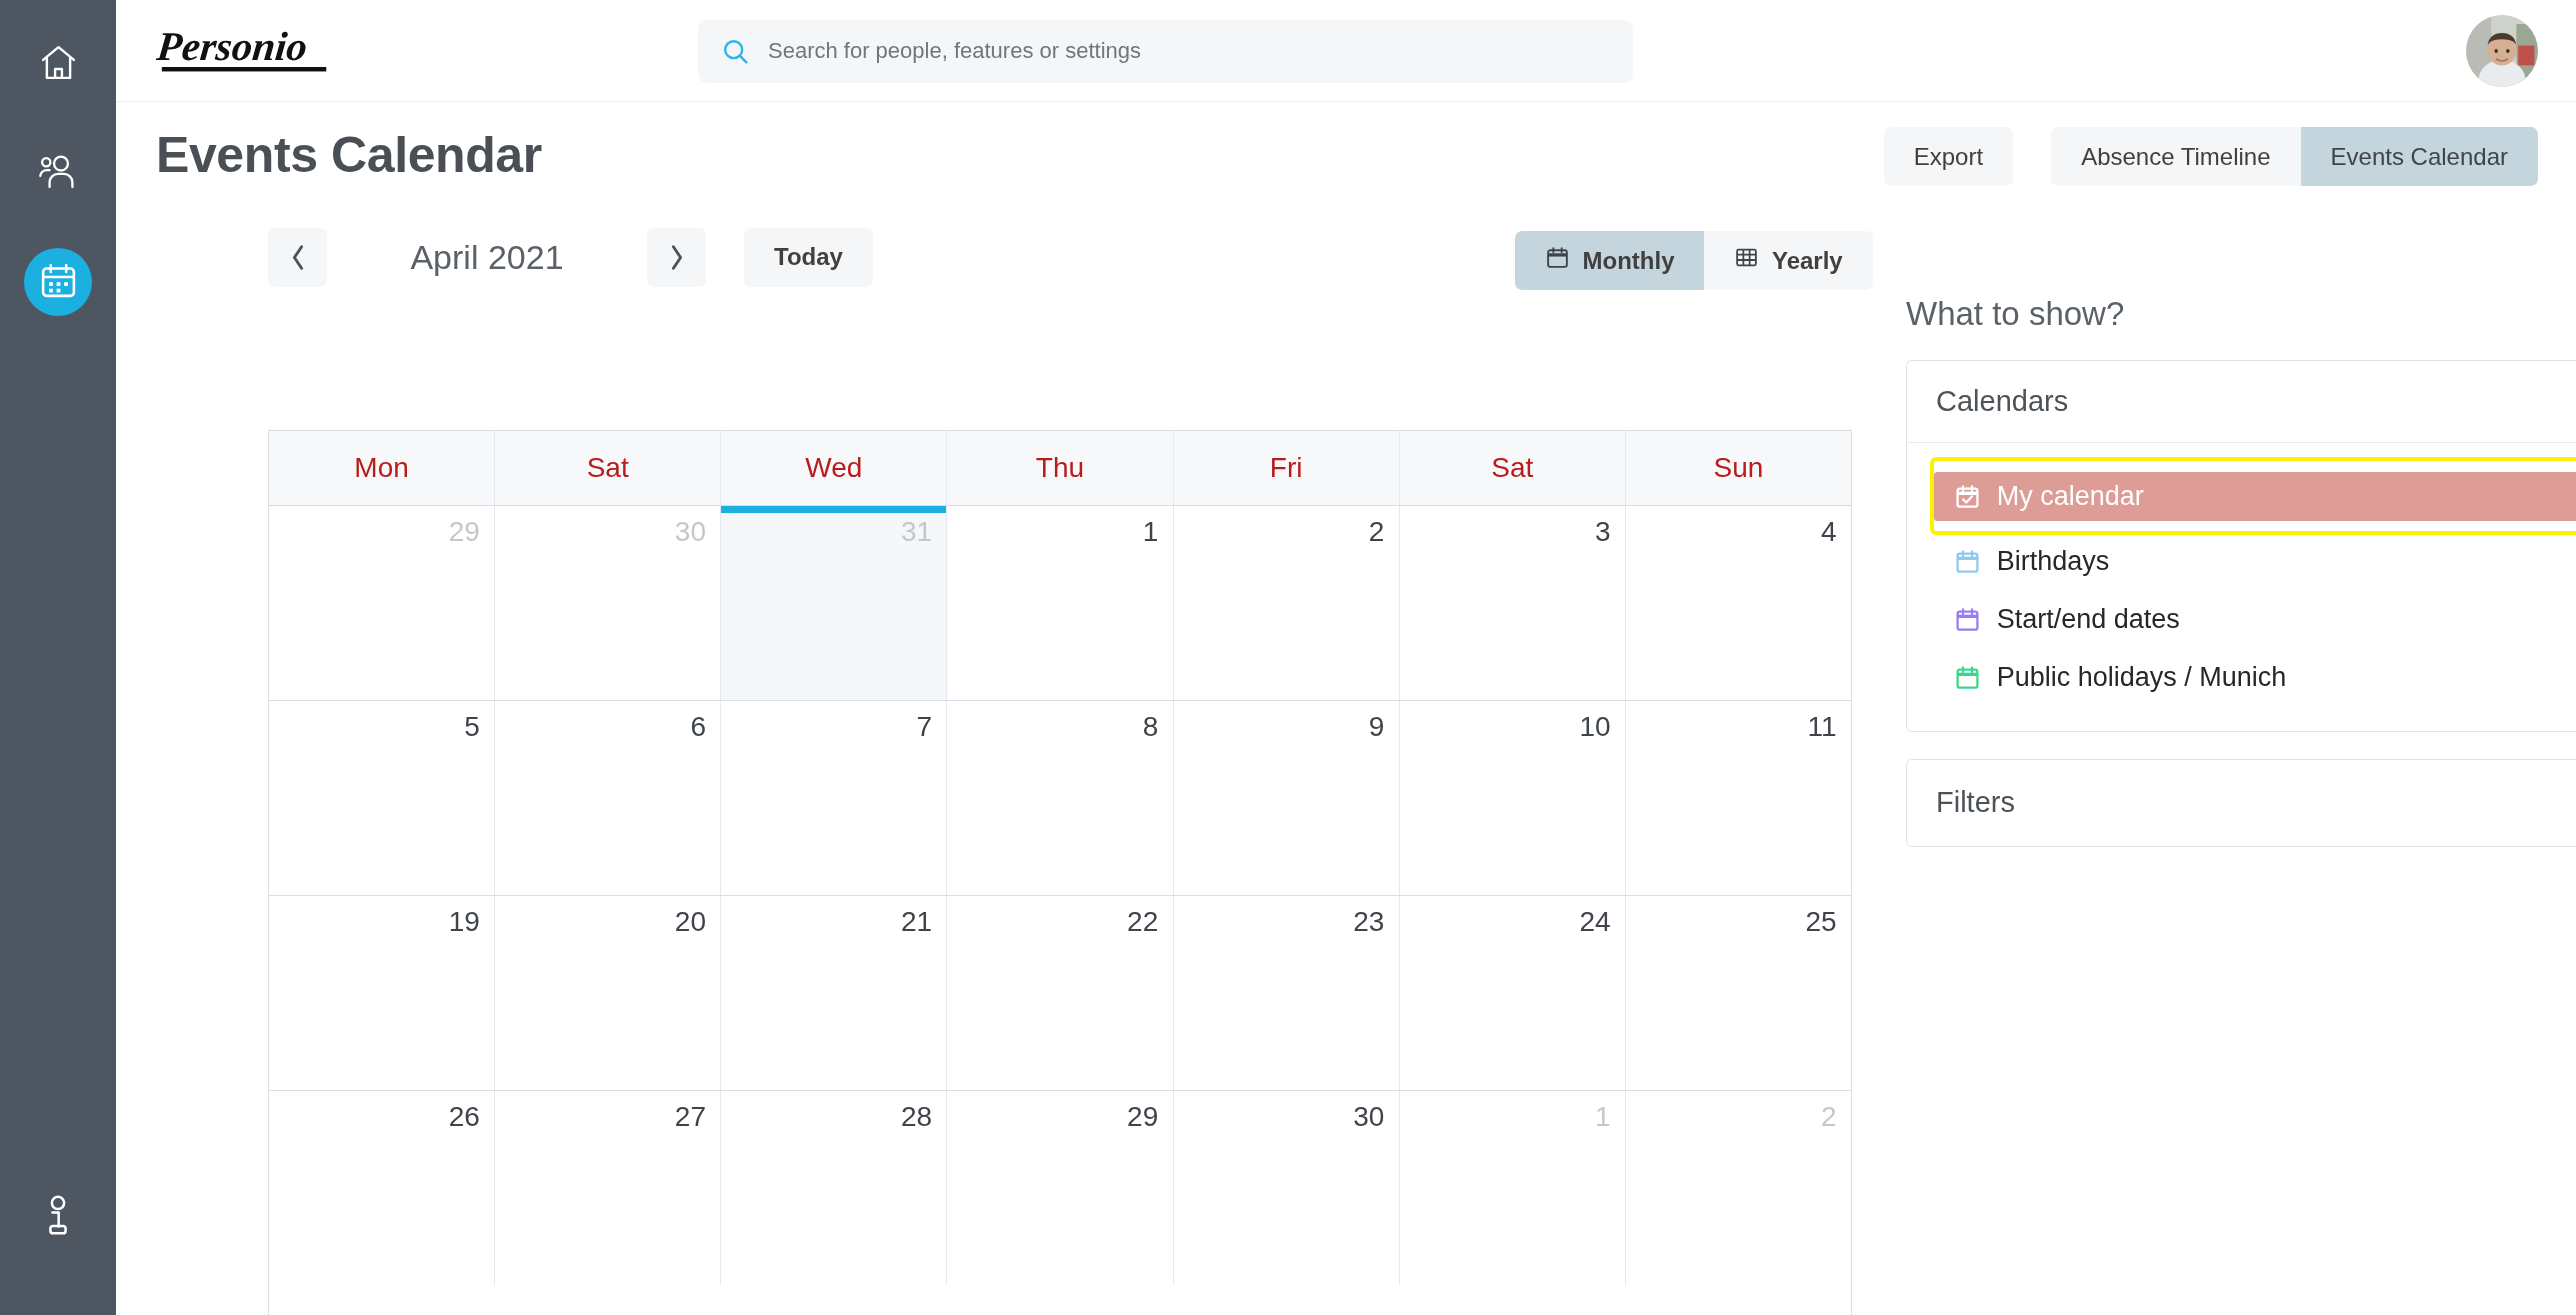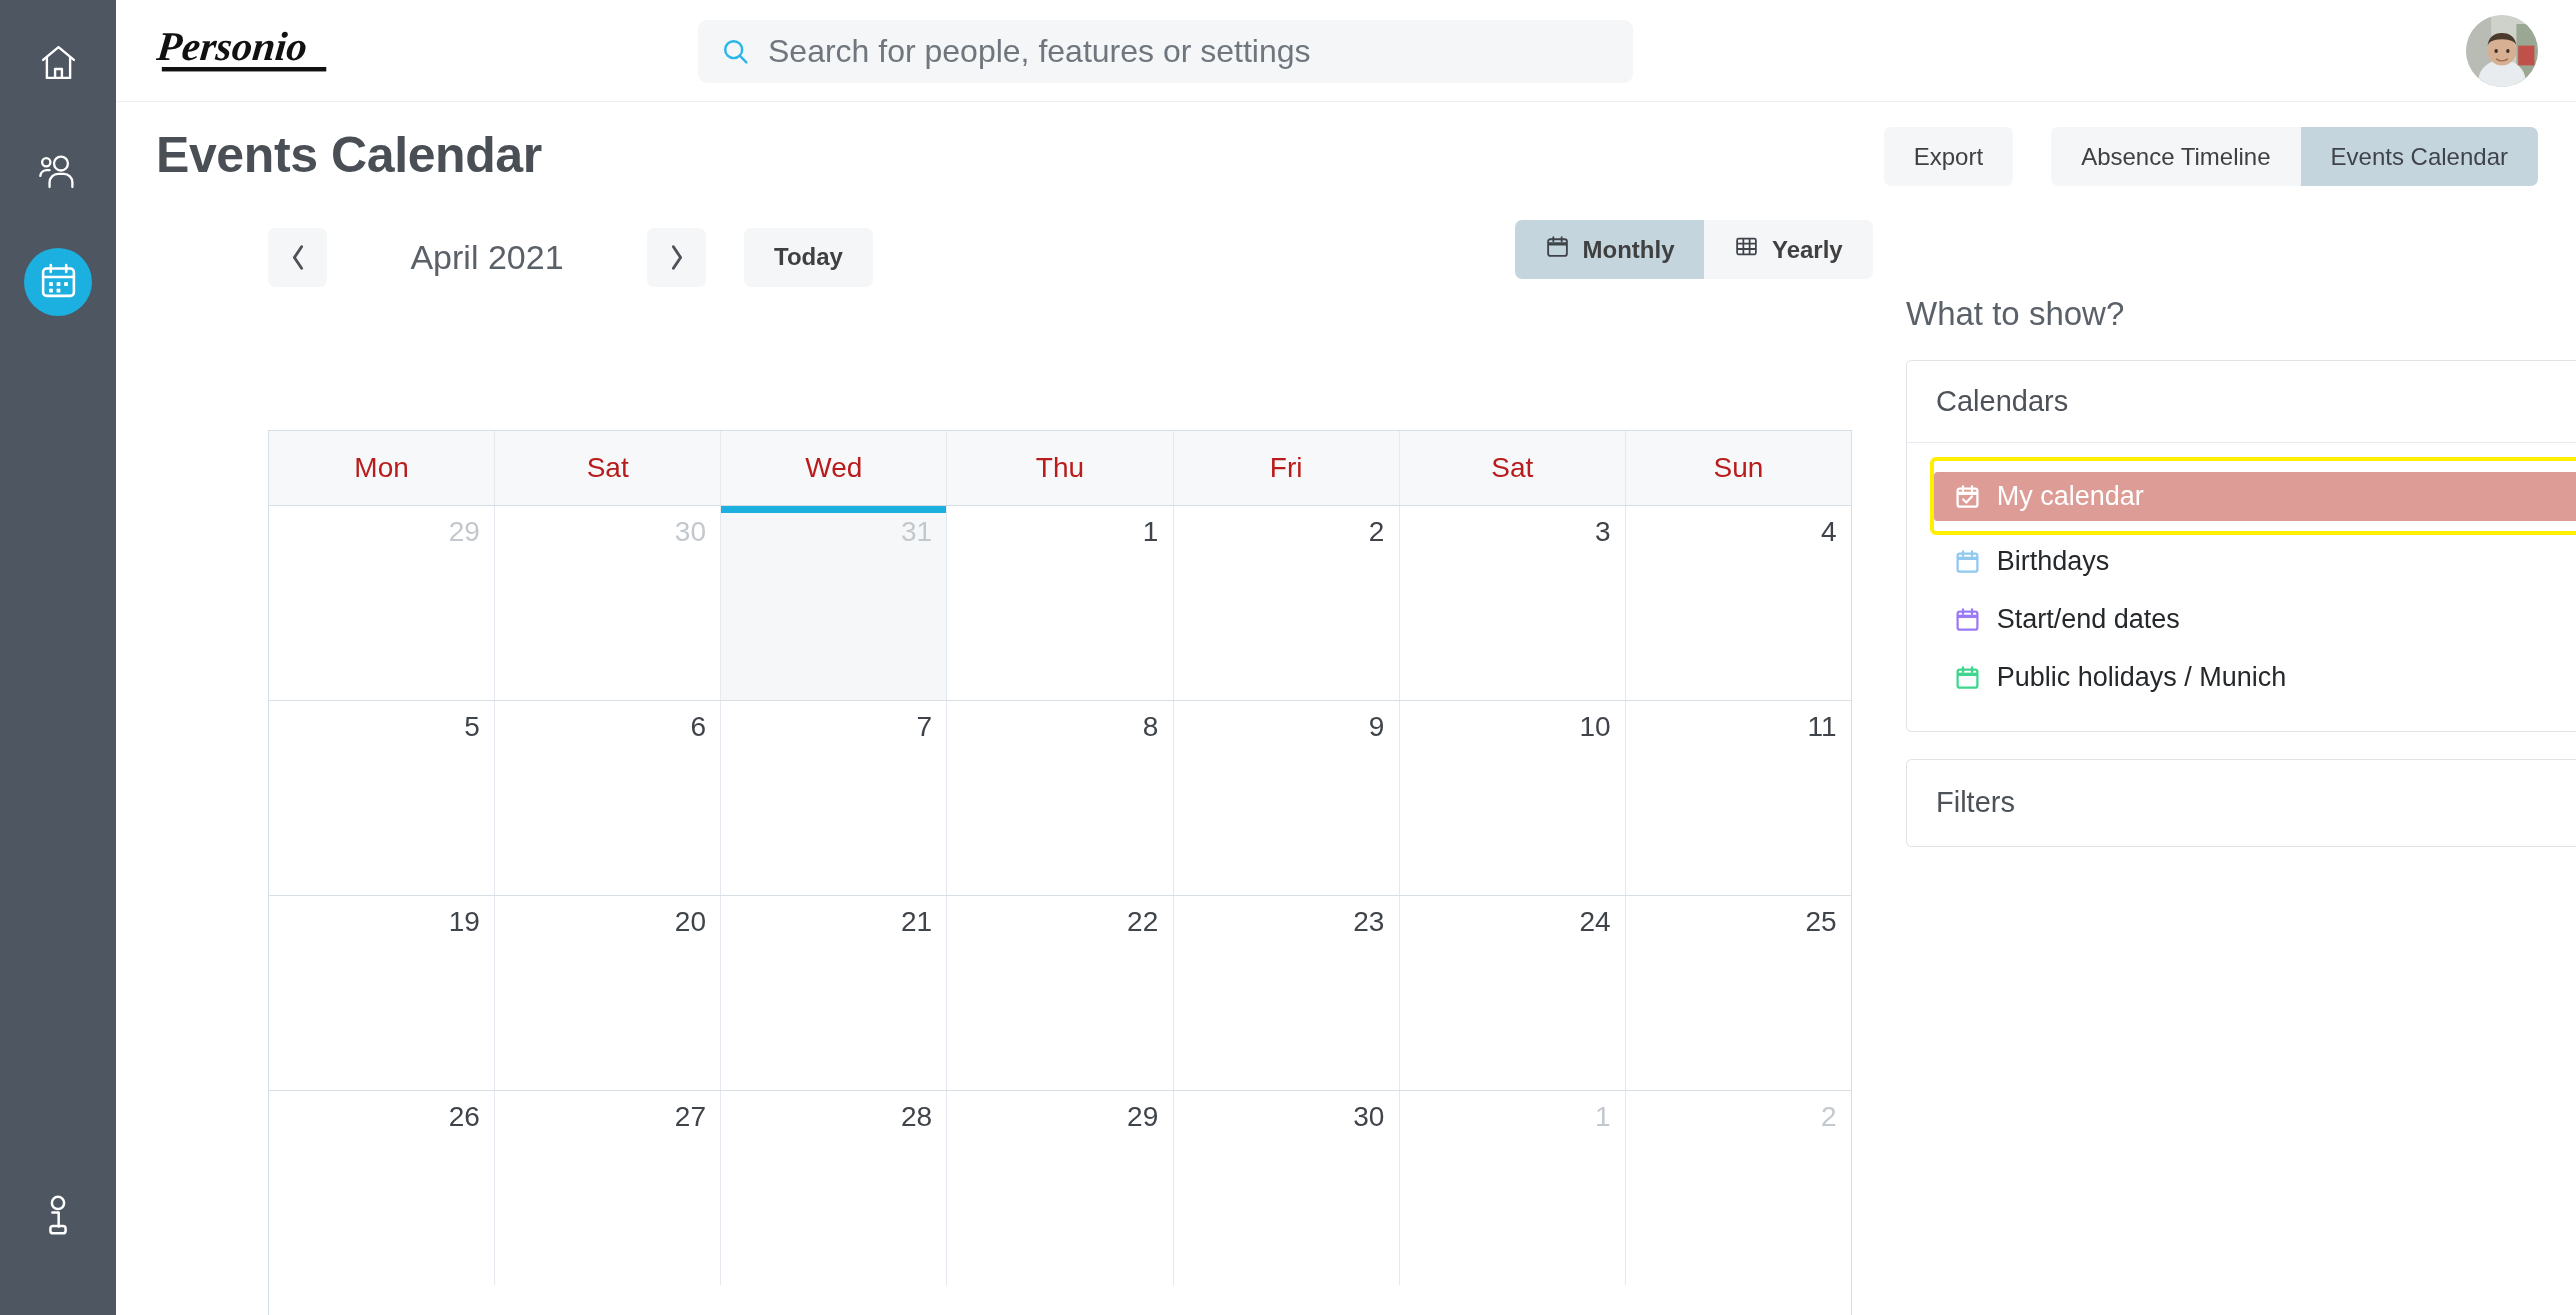--- a/index.html
+++ b/index.html
@@ -58,21 +58,21 @@
     width: 935px; height: 63px;
     background: #f4f6f8;
     border-radius: 9px;
     display: flex; align-items: center;
     padding: 0 23px;
   }
   #search-wrap .mag { flex: 0 0 auto; margin-right: 18px; display:flex; }
   #search-input {
     border: 0; outline: 0; background: transparent;
     font-family: "Liberation Sans", sans-serif;
-    font-size: 32px; color: #a16207;
+    font-size: 22px; color: #a16207;
     width: 100%; height: 100%;
   }
   #search-input::placeholder { color: #70767d; opacity: 1; }
 
   #avatar {
     position: absolute; right: 38px; top: 15px;
     width: 72px; height: 72px; border-radius: 50%;
     overflow: hidden; background: #cfd6dc;
   }
   #avatar svg { display:block; }
@@ -118,21 +118,21 @@
     font-size: 27px; color: #4d5258;
     font-family: "Liberation Sans", sans-serif;
   }
   #month-label {
     font-size: 34px; color: #5b6169;
     margin: 0 48px; min-width: 224px; text-align: center;
   }
   #today-btn { margin-left: 38px; font-weight: bold; }
 
   #view-seg {
-    position: absolute; left: 1399px; top: 12px;
+    position: absolute; left: 1399px; top: 23px;
     display: flex; border-radius: 7.2px; overflow: hidden;
   }
   #view-seg .btn { border-radius: 0; font-weight: bold; gap: 12.5px; }
   #view-seg .btn.sel { background: #c5d5de; }
 
   
   #cal {
     position: absolute; left: 152px; top: 430px;
     width: 1584px; height: 886px;
     border: 0.9px solid #d7dee4; border-bottom: none;

